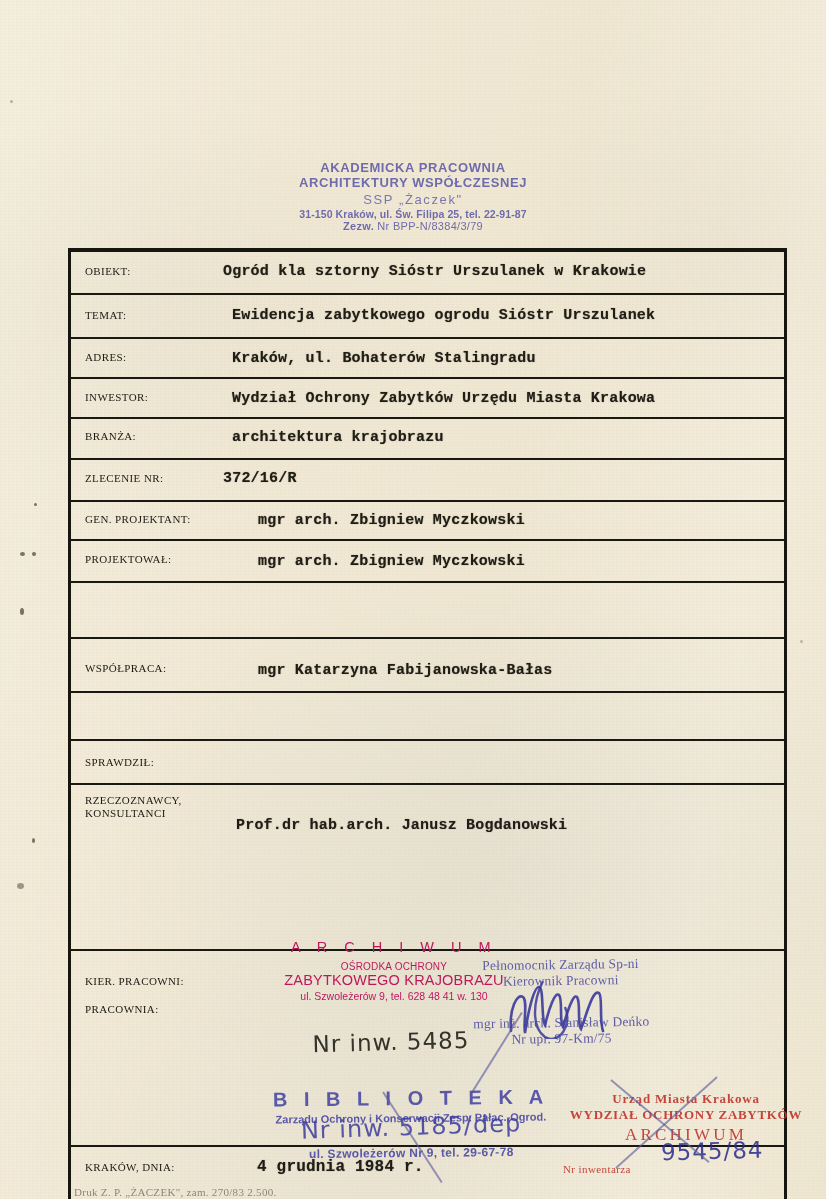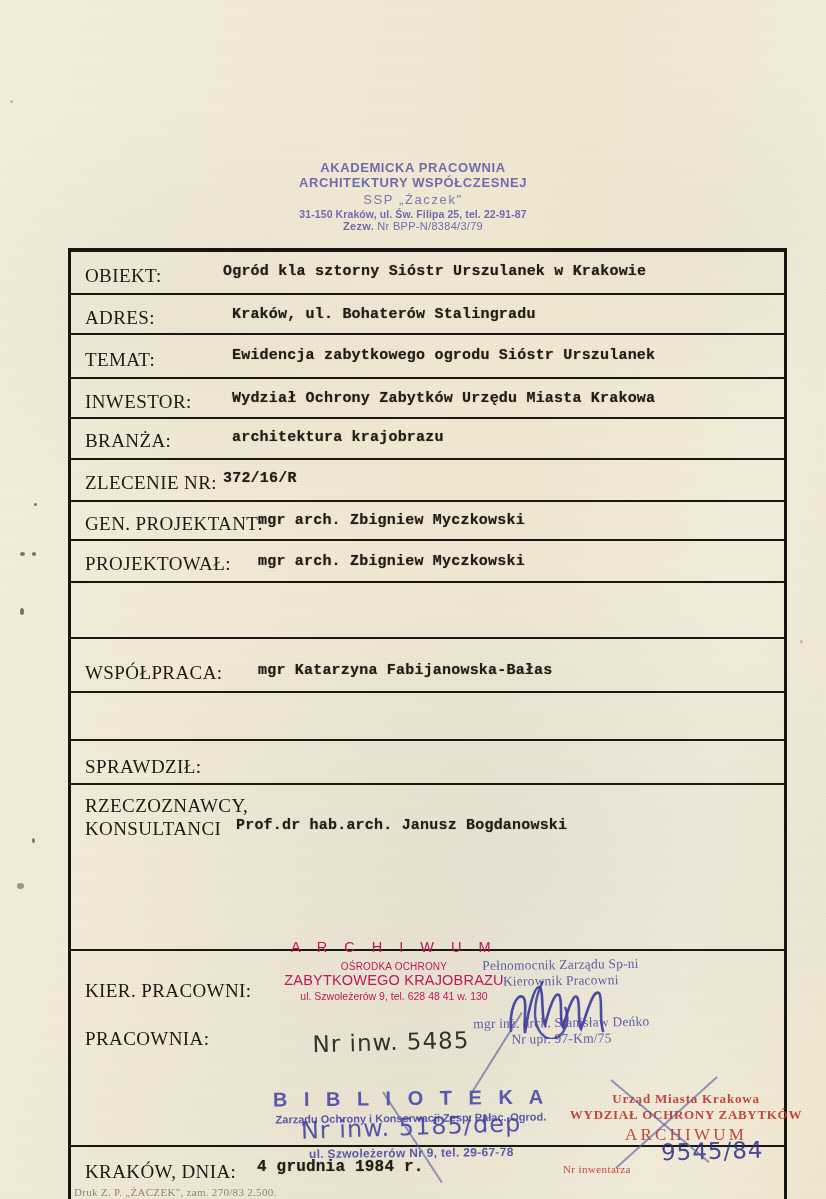--- a/index.html
+++ b/index.html
@@ -50,21 +50,21 @@
   }
   .row{
     position:relative;border-bottom:2.6px solid #1a1813;
     box-sizing:border-box;display:flex;align-items:flex-start;
   }
   .row:last-child{border-bottom:none;}
   .lbl{
     flex:0 0 auto;width:152px;box-sizing:border-box;
     padding-left:14px;
     font-family:"Liberation Serif", serif;
-    font-size:19px;color:#1d1a14;letter-spacing:.4px;
+    font-size:11px;color:#1d1a14;letter-spacing:.4px;
     white-space:nowrap;line-height:1.28;
   }
   .val{
     flex:1 1 auto;
     font-family:"Liberation Mono", monospace;
     font-weight:bold;font-size:15px;color:#201d16;
     letter-spacing:.2px;white-space:pre;
     text-shadow:0 0 1.1px rgba(40,36,26,.55);
   }
 
@@ -183,28 +183,28 @@
   </div>
 </div>
 
 <div id="frame">
 
   <div class="row r-obiekt">
     <div class="lbl">OBIEKT:</div>
     <div class="val">Ogród kla sztorny Sióstr Urszulanek w Krakowie</div>
   </div>
 
+  <div class="row r-temat">
+    <div class="lbl">TEMAT:</div>
+    <div class="val">Ewidencja zabytkowego ogrodu Sióstr Urszulanek</div>
+  </div>
+
   <div class="row r-adres">
     <div class="lbl">ADRES:</div>
     <div class="val">Kraków, ul. Bohaterów Stalingradu</div>
-  </div>
-
-  <div class="row r-temat">
-    <div class="lbl">TEMAT:</div>
-    <div class="val">Ewidencja zabytkowego ogrodu Sióstr Urszulanek</div>
   </div>
 
   <div class="row r-inwestor">
     <div class="lbl">INWESTOR:</div>
     <div class="val">Wydział Ochrony Zabytków Urzędu Miasta Krakowa</div>
   </div>
 
   <div class="row r-branza">
     <div class="lbl">BRANŻA:</div>
     <div class="val">architektura krajobrazu</div>

